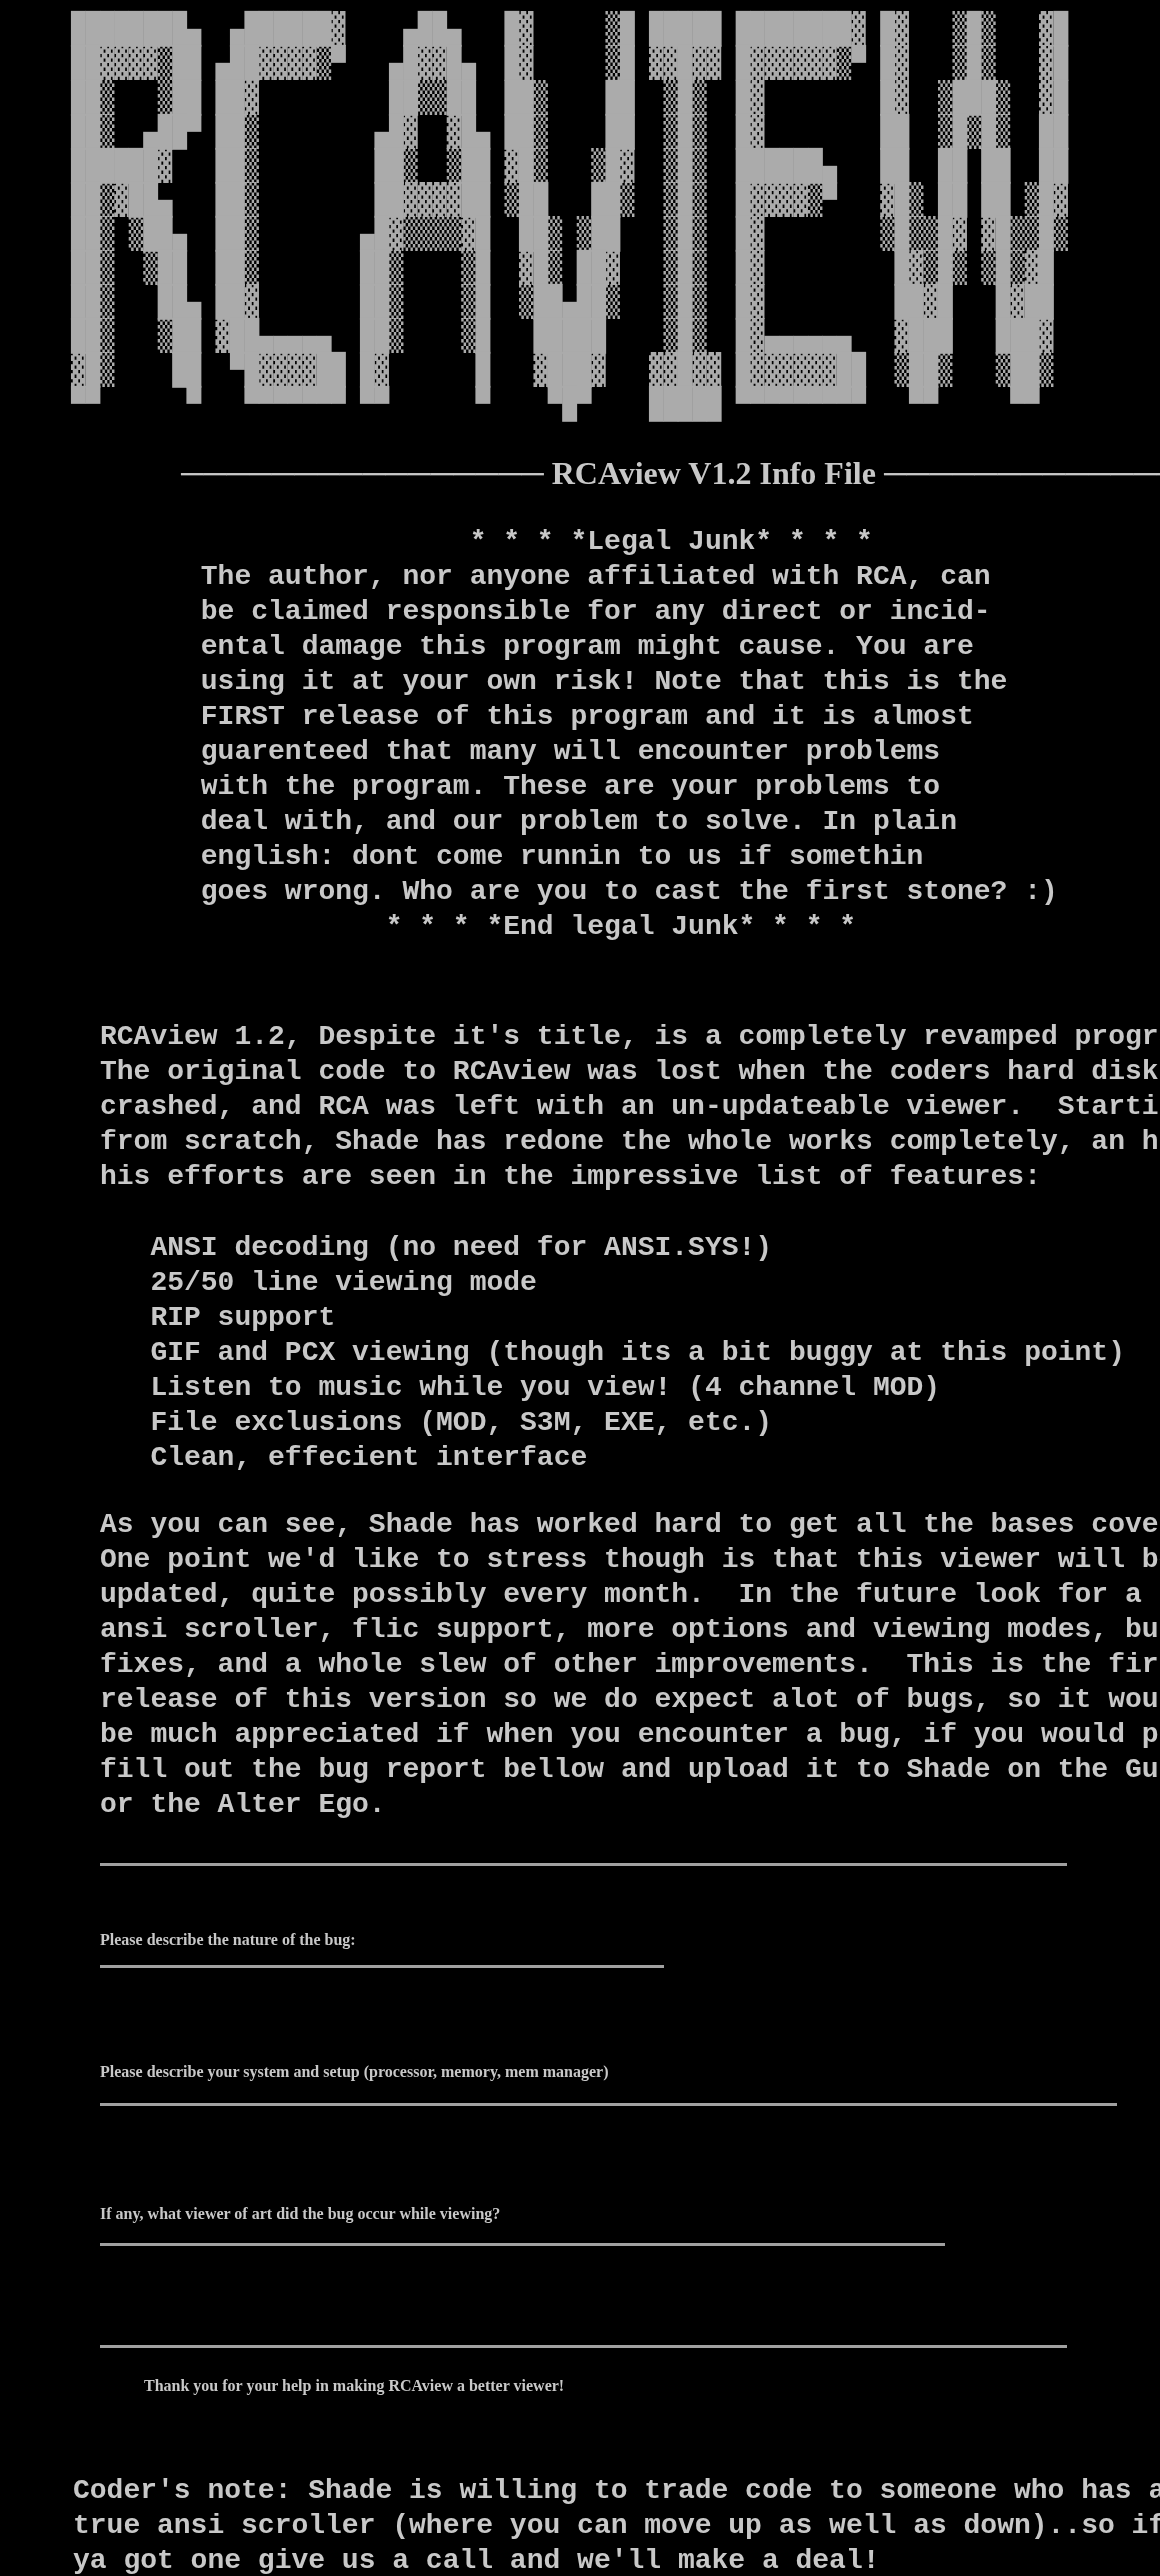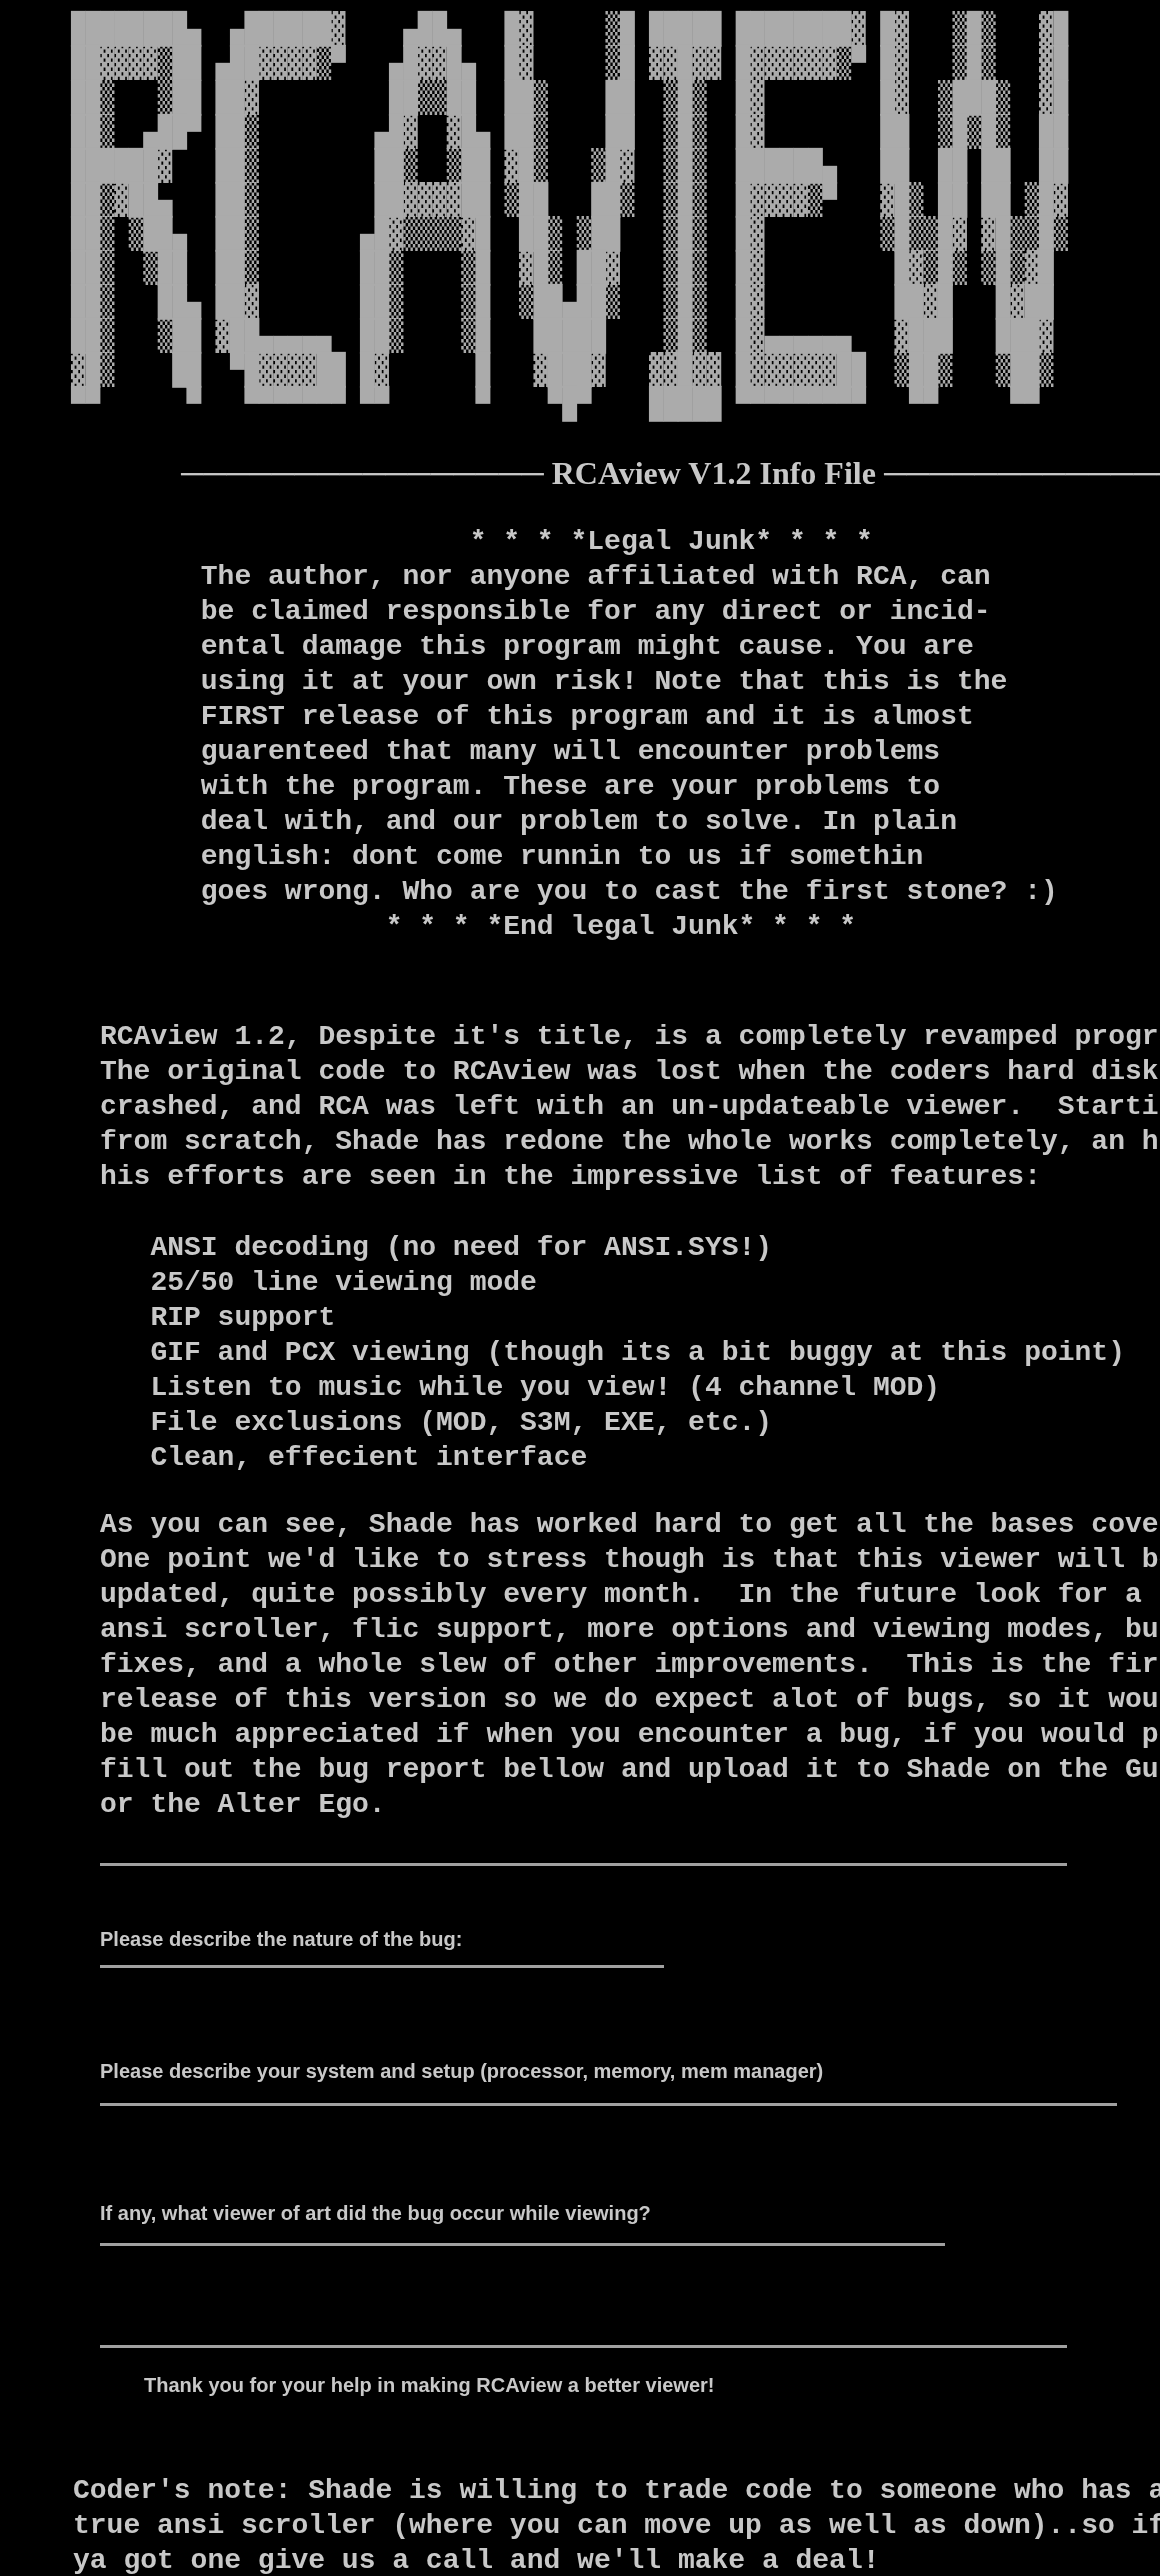--- a/index.html
+++ b/index.html
@@ -33,23 +33,23 @@
   .titlebar{
     position:absolute;left:181px;top:456px;
     color:var(--fg);
     font-size:32px;font-weight:bold;line-height:35px;
     white-space:pre;
     font-family:Liberation Serif, serif;
   }
   .label{
     position:absolute;
     color:var(--fg);
-    font-size:20px;font-weight:bold;line-height:35px;
+    font-size:16px;font-weight:bold;line-height:35px;
     white-space:pre;
-    font-family:Liberation Sans, sans-serif;
+    font-family:Liberation Serif, serif;
   }
   .hr{position:absolute;height:3.2px;background:var(--rule);}
   .legal   {left:100px;top:524px;}
   .para1   {left:100px;top:1019px;font-family:Liberation Mono, monospace;}
   .features{left:100px;top:1230px;}
   .para2   {left:100px;top:1507px;}
   .hr1{left:100px;top:1863px;width:967px;}
   .l1 {left:100px;top:1922px;}
   .hr2{left:100px;top:1965px;width:564px;}
   .l2 {left:100px;top:2054px;}

